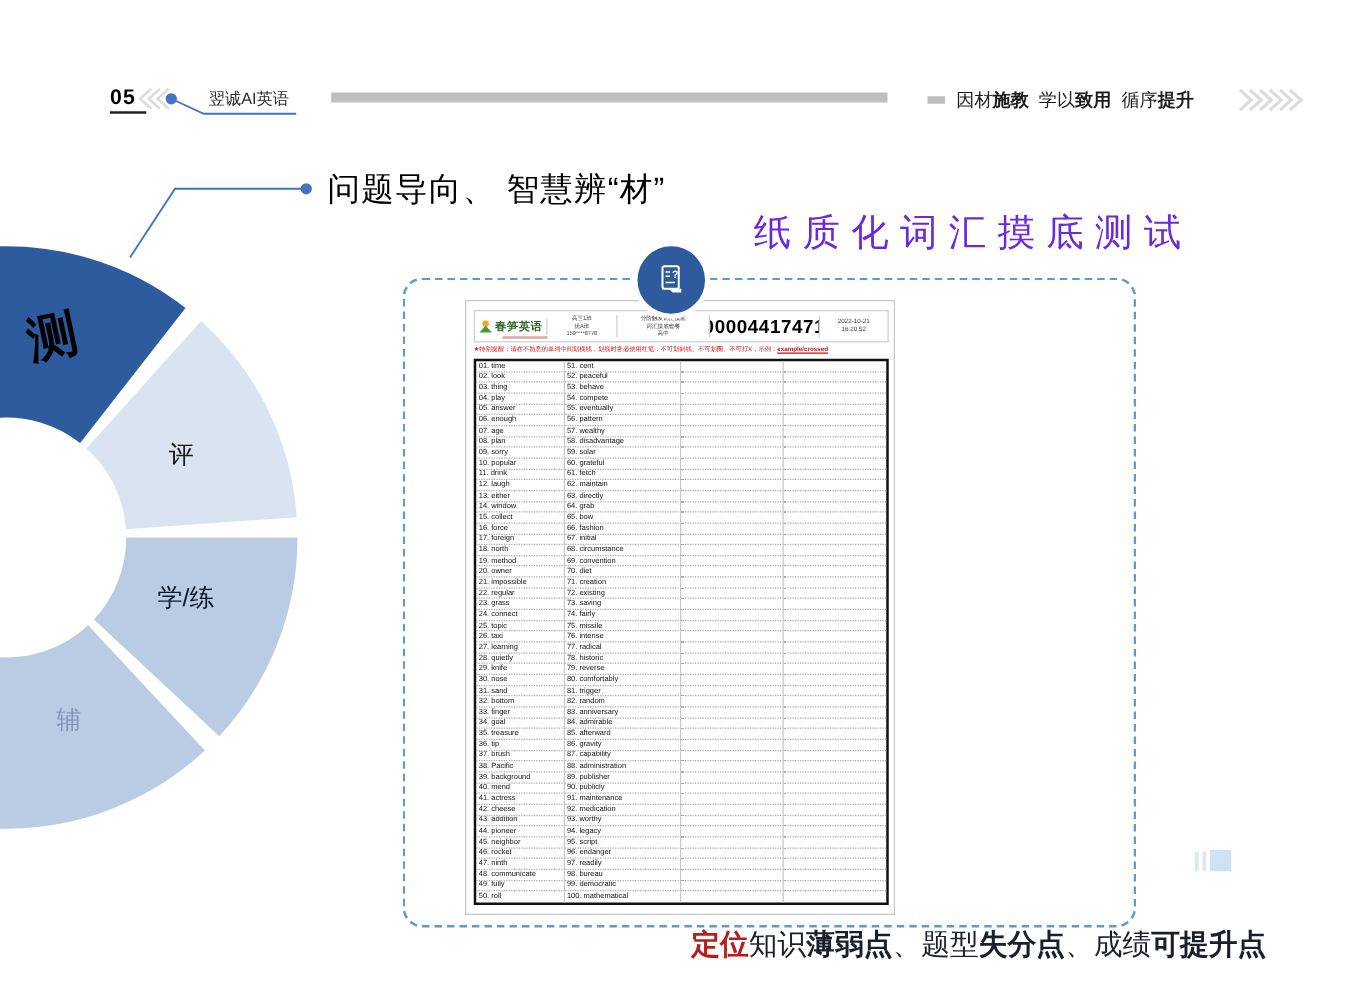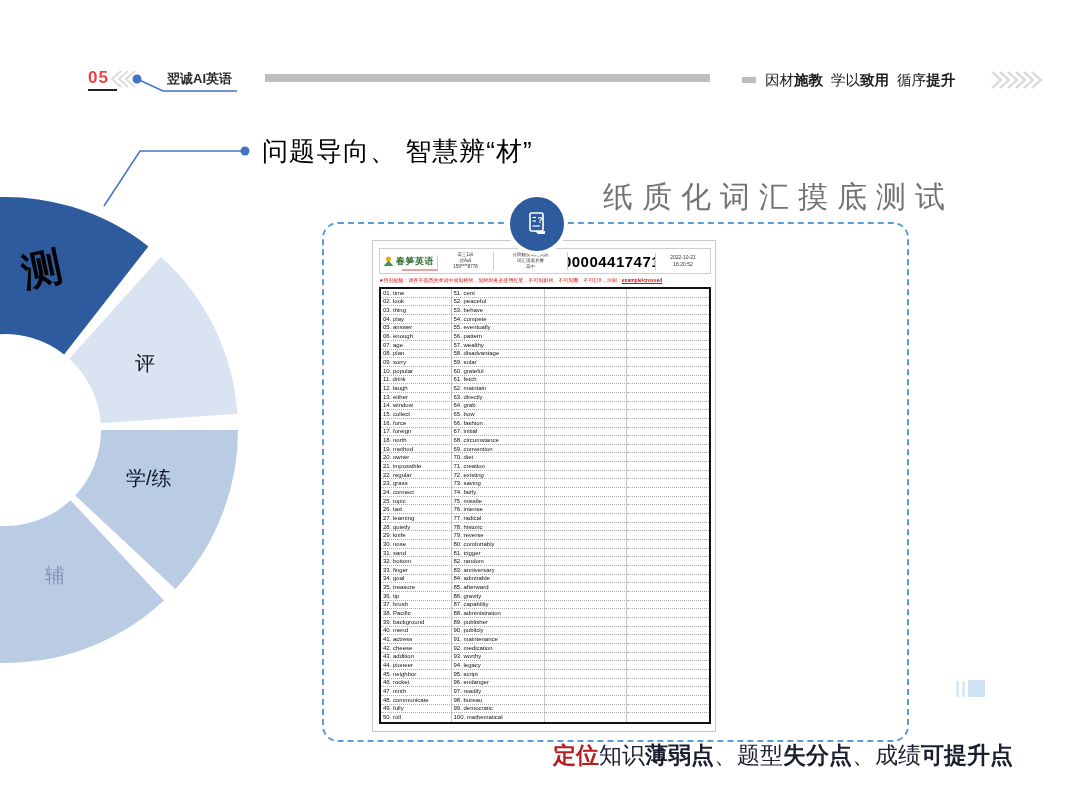--- a/index.html
+++ b/index.html
@@ -1,30 +1,30 @@
 <!DOCTYPE html>
 <html><head>
 <meta charset="utf-8">
 <style>
   html,body{margin:0;padding:0;}
   body{width:1077px;height:793px;background:#fff;overflow:hidden;
        font-family:"Liberation Sans","DejaVu Sans",sans-serif;position:relative;}
   .abs{position:absolute;}
 
   
-  .page-num{left:88px;top:68px;font-size:17px;font-weight:700;color:#ef4444;
+  .page-num{left:88px;top:68px;font-size:17px;font-weight:700;color:#000000;
             border-bottom:2.5px solid #222;padding:0 8px 1px 0;letter-spacing:1px;}
-  .brand{left:167px;top:70px;font-size:13px;font-weight:700;color:#2b2b2b;}
+  .brand{left:167px;top:70px;font-size:13px;font-weight:400;color:#2b2b2b;}
   .gray-bar{left:265px;top:74px;width:445px;height:8px;background:#bfbfbf;}
   .gray-dash{left:742px;top:77px;width:14px;height:6px;background:#bdbdbd;}
   .slogan{left:765px;top:71px;font-size:14.5px;color:#1c1c1c;white-space:pre;}
 
   
   .sec-title{left:262px;top:134px;font-size:26px;font-weight:400;color:#000;letter-spacing:1px;}
-  .sub-title{left:603px;top:177px;font-size:30px;color:#737373;letter-spacing:9px;white-space:nowrap;}
+  .sub-title{left:603px;top:166px;font-size:30px;color:#6d28d9;letter-spacing:9px;white-space:nowrap;}
 
   
   .donut-svg{left:0;top:190px;z-index:0;}
   .seg-label{z-index:1;white-space:nowrap;}
   .seg-label-ce{left:22px;top:242px;font-size:40px;font-weight:700;color:#000;transform:rotate(-12deg);}
   .seg-label-ping{left:135px;top:350px;font-size:20px;color:#1a1a1a;}
   .seg-label-xue{left:126px;top:465px;font-size:20px;color:#1a1a1a;}
   .seg-label-fu{left:45px;top:562px;font-size:20px;color:#8195b5;}
 
   

